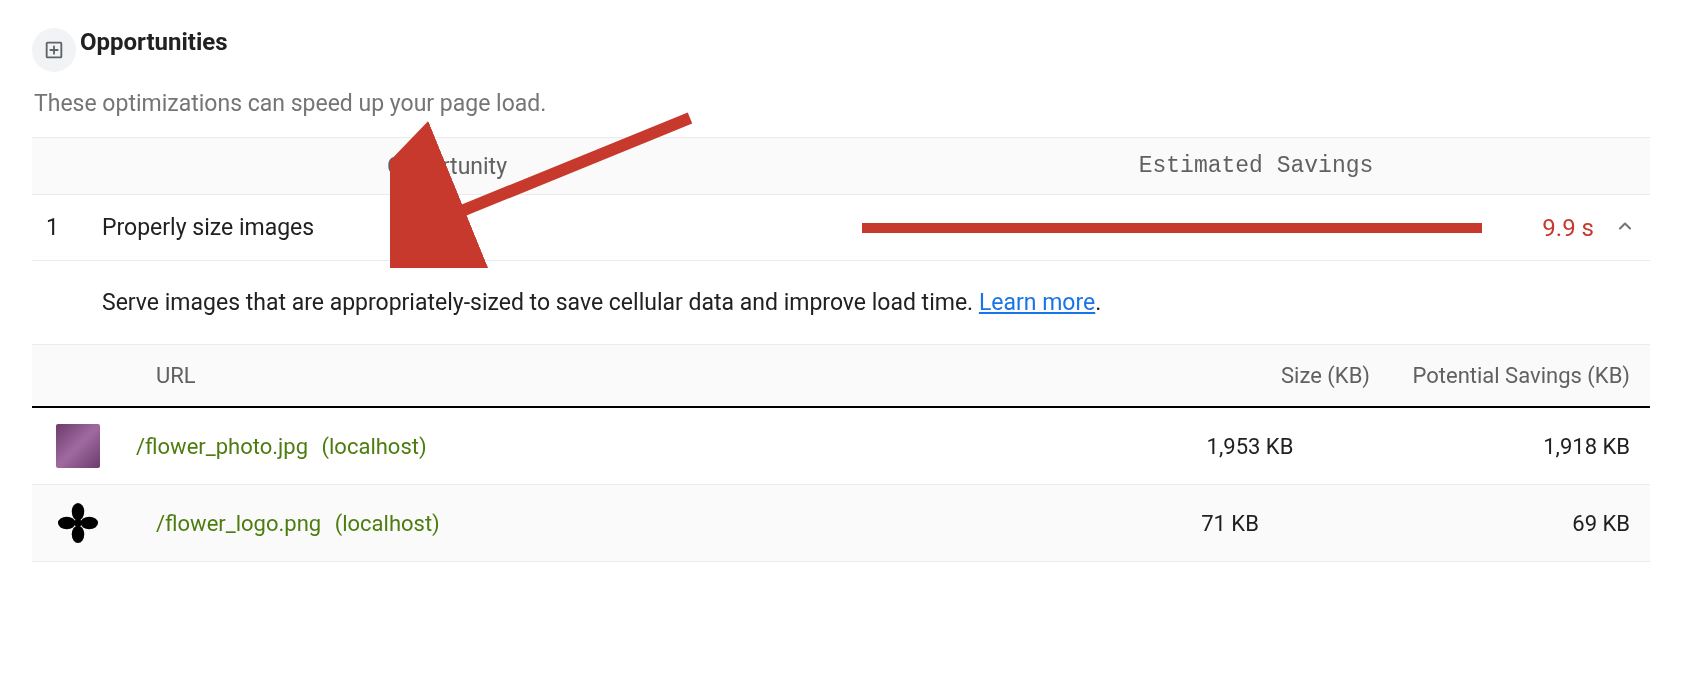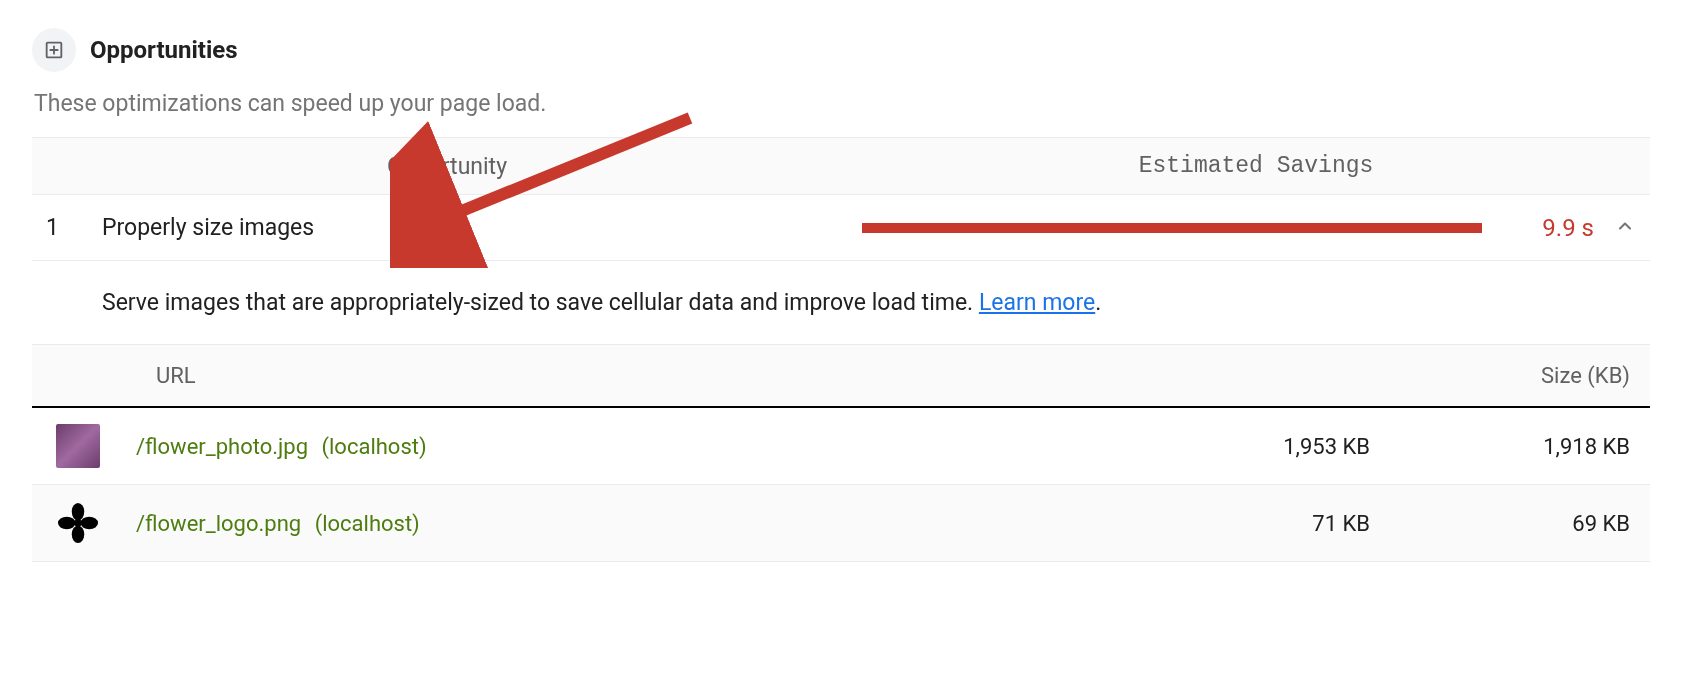--- a/index.html
+++ b/index.html
@@ -13,22 +13,21 @@
   }
   .container {
     width: 1682px;
     padding: 28px 32px 20px 32px;
     position: relative;
   }
 
   
   .section-header {
     display: flex;
-    align-items: center;
-    gap: 14px;
+    gap: 4px;
     margin-bottom: 18px;
   }
   .clock-icon-wrap {
     width: 44px;
     height: 44px;
     border-radius: 50%;
     background: #f1f3f4;
     display: flex;
     align-items: center;
     justify-content: center;
@@ -137,35 +136,35 @@
   .col-size { width: 240px; text-align: right; }
   .col-pot  { width: 260px; text-align: right; }
 
   .detail-row {
     display: flex;
     align-items: center;
     padding: 16px 20px 16px 20px;
     border-bottom: 1px solid #ebebeb;
     font-size: 22px;
   }
-  .detail-row.alt { background: #fafafa; }
+  .detail-row.alt { background: #fafafa; gap: 20px; }
   .thumb {
     width: 44px; height: 44px;
     display: flex; align-items: center; justify-content: center;
     margin-right: 36px;
     margin-left: 4px;
     border-radius: 2px;
     overflow: hidden;
   }
   .thumb.photo { background: linear-gradient(135deg,#6b3d6b 0%, #a06aa0 50%, #6b3d6b 100%); }
   .thumb.logo  { color:#000; }
   .url-cell { flex: 1; }
   .url-path { color: #4d7c0f; }
   .url-host { color: #4d7c0f; margin-left: 8px; }
-  .size-cell { width: 240px; text-align: right; }
+  .size-cell { width: 240px; text-align: center; }
   .pot-cell  { width: 260px; text-align: right; }
 
   
   .arrow-annot {
     position: absolute;
     left: 390px;
     top: 108px;
     pointer-events: none;
   }
 </style>
@@ -206,20 +205,21 @@
     </div>
   </div>
 
   <div class="opp-desc">
     <span>Serve images that are appropriately-sized to save cellular data and improve load time. </span><a href="#">Learn more</a><span>.</span>
   </div>
 
   <div class="detail-head">
     <div class="col-url">URL</div>
     <div class="col-size">Size (KB)</div>
+    <div class="col-pot">Potential Savings (KB)</div>
   </div>
 
   <div class="detail-row">
     <div class="thumb photo"></div>
     <div class="url-cell">
       <span class="url-path">/flower_photo.jpg</span>
       <span class="url-host">(localhost)</span>
     </div>
     <div class="size-cell">1,953 KB</div>
     <div class="pot-cell">1,918 KB</div>

